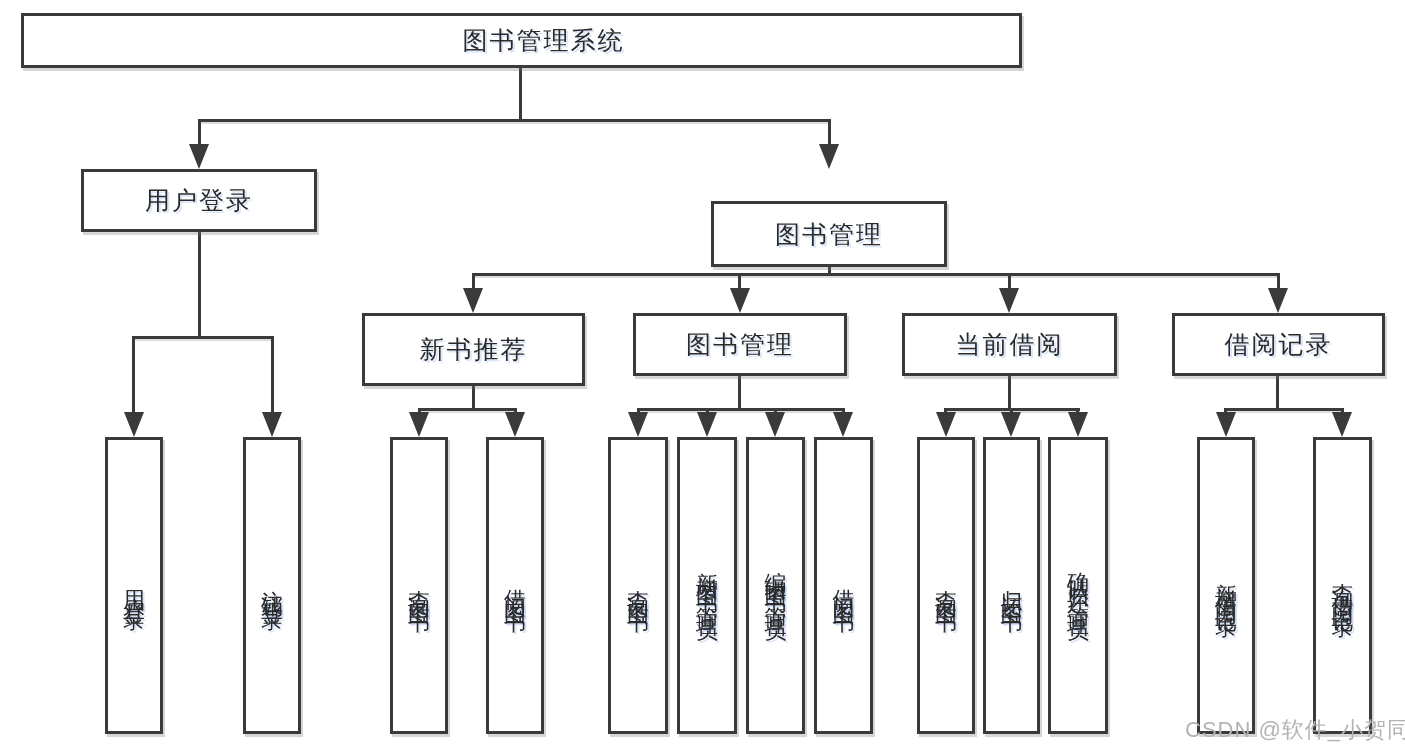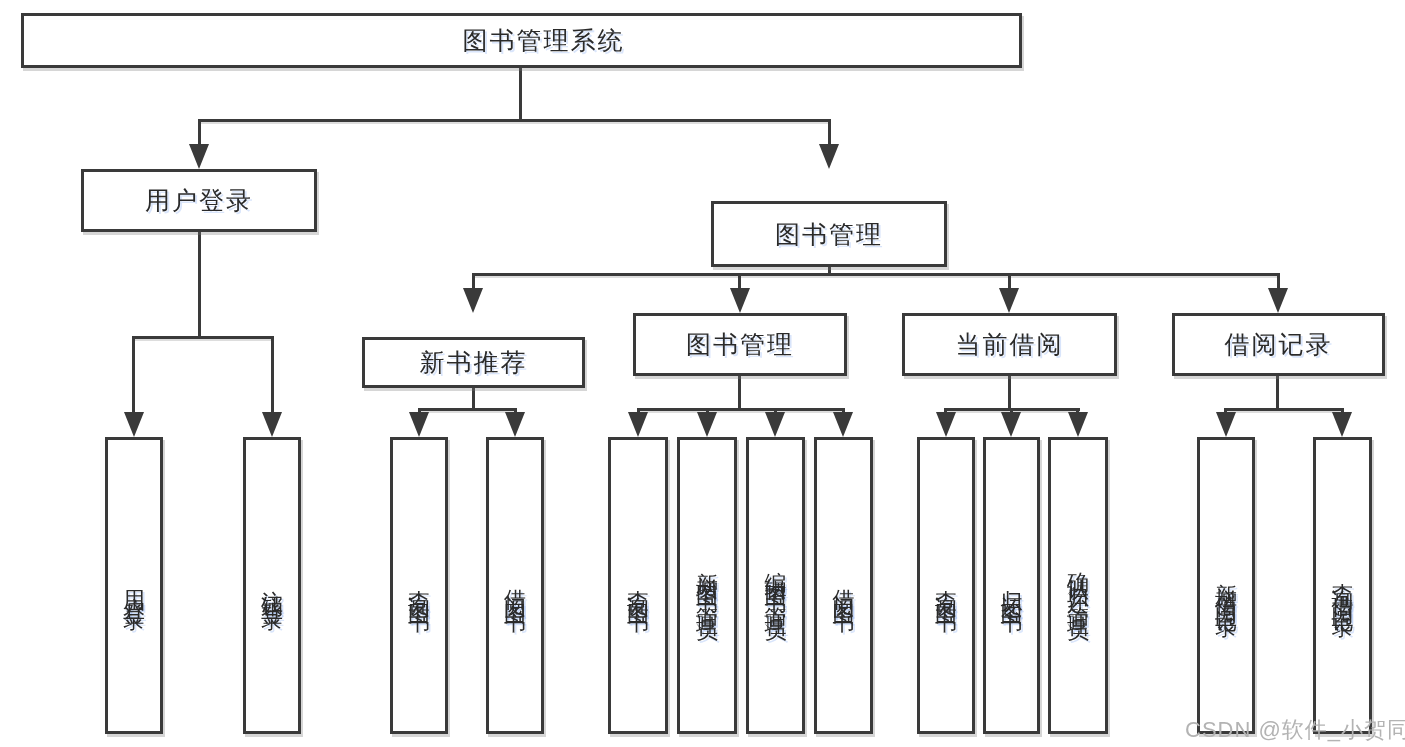--- a/index.html
+++ b/index.html
@@ -120,21 +120,21 @@
   <div class="hl" style="left:472px; top:273px; width:808px;"></div>
   <div class="vl" style="left:472px; top:273px; height:20px;"></div>
   <div class="arrow" style="left:463px; top:288px;"></div>
   <div class="vl" style="left:738px; top:273px; height:20px;"></div>
   <div class="arrow" style="left:730px; top:288px;"></div>
   <div class="vl" style="left:1008px; top:273px; height:20px;"></div>
   <div class="arrow" style="left:999px; top:288px;"></div>
   <div class="vl" style="left:1277px; top:273px; height:20px;"></div>
   <div class="arrow" style="left:1268px; top:288px;"></div>
 
-  <div class="box" style="left:362px; top:313px; width:223px; height:51px;margin-top:24px;">
+  <div class="box" style="left:362px; top:313px; width:223px; height:73px;">
     <span class="lbl">新书推荐</span>
   </div>
   <div class="box" style="left:633px; top:313px; width:214px; height:63px;">
     <span class="lbl">图书管理</span>
   </div>
   <div class="box" style="left:1172px; top:313px; width:213px; height:63px;">
     <span class="lbl">借阅记录</span>
   </div>
   <div class="box" style="left:902px; top:313px; width:215px; height:63px;">
     <span class="lbl">当前借阅</span>

